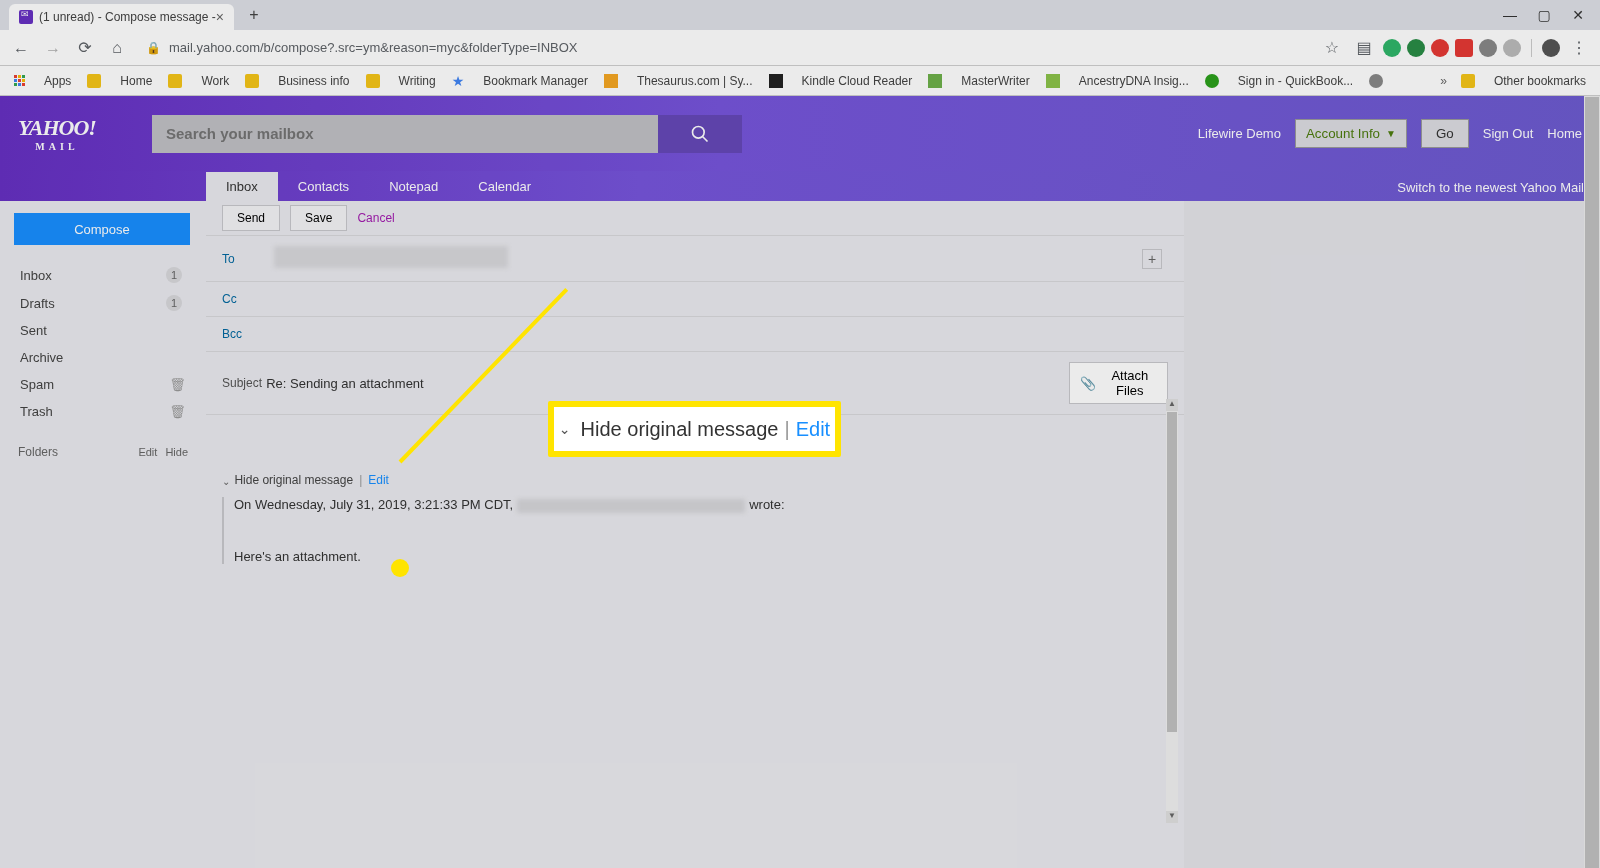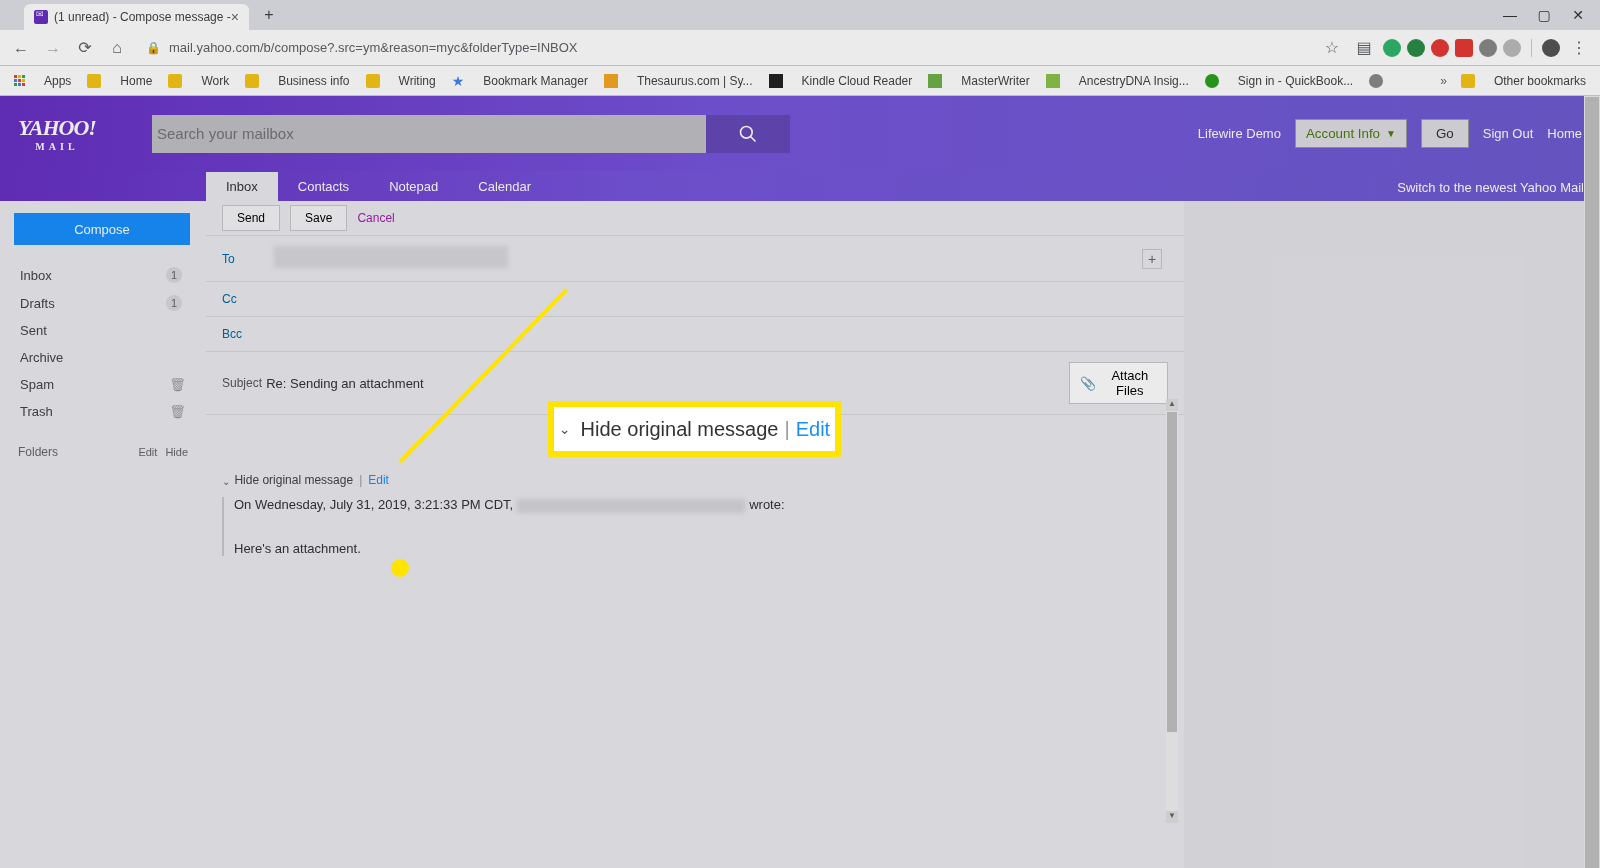--- a/index.html
+++ b/index.html
@@ -1,19 +1,19 @@
 <!DOCTYPE html>
 <html><head>
 <meta charset="utf-8">
 <style>
 * { box-sizing: border-box; margin: 0; padding: 0; }
 body { font-family: -apple-system, "Segoe UI", Arial, sans-serif; font-size: 13px; background: #dee0e6; overflow: hidden; width: 1600px; height: 868px; position: relative; }
 
 
-.chrome-tabs { height: 30px; background: #dee0e6; display: flex; align-items: center; padding-left: 24px; }
+.chrome-tabs { height: 30px; background: #dee0e6; display: flex; align-items: center; padding-left: 9px; }
 .tab { background: #fff; height: 26px; margin-top: 4px; display: flex; align-items: center; padding: 0 10px; border-radius: 6px 6px 0 0; min-width: 200px; font-size: 12px; color: #444; }
 .tab .favicon { width: 14px; height: 14px; margin-right: 6px; display:inline-block; background:#6730c3; border-radius:2px; position:relative; }
 .tab .favicon::before { content:"✉"; color:#fff; font-size:9px; position:absolute; left:2px; top:-1px; }
 .tab .close { margin-left: auto; color: #666; font-size: 14px; cursor: pointer; }
 .newtab { width: 24px; height: 24px; display:flex; align-items:center; justify-content:center; margin-left:8px; color:#444; font-size:16px; cursor:pointer; }
 .win-controls { position:absolute; right:6px; top:0; display:flex; gap:2px; }
 .win-controls div { width:32px; height:30px; display:flex; align-items:center; justify-content:center; color:#333; cursor:pointer; font-size:14px; }
 
 .addr-bar { height: 36px; background: #fff; display:flex; align-items:center; padding: 0 8px; gap:6px; border-bottom:1px solid #d0d0d0; }
 .nav-icon { width:26px; height:26px; display:flex; align-items:center; justify-content:center; color:#5f6368; cursor:pointer; font-size:16px; }
@@ -30,21 +30,21 @@
 .bi-folder { background:#f5c518; border-radius:2px; }
 .bi-star { color:#4285f4; font-size:14px; }
 .bkmk-right { margin-left:auto; display:flex; align-items:center; gap:8px; }
 
 
 .yh-header { height: 75px; background: linear-gradient(90deg, #6730c3 0%, #7755dc 45%, #6d5cd0 100%); display:flex; align-items:center; padding:0 18px; }
 .logo { color:#fff; font-family: Georgia, serif; font-weight:bold; display:flex; flex-direction:column; align-items:center; margin-right:56px; }
 .logo .big { font-size:22px; letter-spacing:-1px; font-style:italic; }
 .logo .small { font-size:10px; letter-spacing:4px; }
 .search-wrap { display:flex; }
-.search-input { width:554px; height:38px; background:#c0c0c5; border:none; padding:0 5px; font-size:15px; color:#555; }
+.search-input { width:506px; height:38px; background:#c0c0c5; border:none; padding:0 14px; font-size:15px; color:#555;font-weight:bold; }
 .search-btn { width:84px; height:38px; background:#6548b8; border:none; display:flex; align-items:center; justify-content:center; cursor:pointer; }
 .search-btn svg { width:20px; height:20px; }
 .hdr-right { margin-left:auto; display:flex; align-items:center; gap:14px; color:#fff; font-size:13px; }
 .acct-btn { background:#dddde2; color:#4d7c0f; border:1px solid #999; padding:6px 10px; cursor:pointer; display:flex; align-items:center; }
 .acct-btn .caret { margin-left:6px; font-size:10px; }
 .go-btn { background:#dddde2; color:#333; border:1px solid #999; padding:6px 14px; cursor:pointer; }
 .hdr-link { cursor:pointer; }
 
 
 .yh-tabs { height:30px; background: linear-gradient(90deg, #6730c3 0%, #7755dc 40%, #6d5cd0 100%); display:flex; align-items:flex-end; padding-left:206px; }
@@ -314,21 +314,21 @@
     </div>
     <div class="body-area">
       <div class="orig-toggle">
         <span class="chev">⌄</span>
         <span>Hide original message</span>
         <span class="bar">|</span>
         <span class="edit">Edit</span>
       </div>
       <div class="quoted">
         <p><span>On Wednesday, July 31, 2019, 3:21:33 PM CDT,</span><span class="blurred"></span><span>wrote:</span></p>
-        <p style="margin-top:28px">Here's an attachment.</p>
+        <p style="margin-top:36px">Here's an attachment.</p>
       </div>
     </div>
     <div class="compose-scroll">
       <div class="arr" style="top:-12px">▲</div>
       <div class="thumb"></div>
       <div class="arr" style="bottom:-12px">▼</div>
     </div>
   </div>
 
   <div class="right-col"></div>

